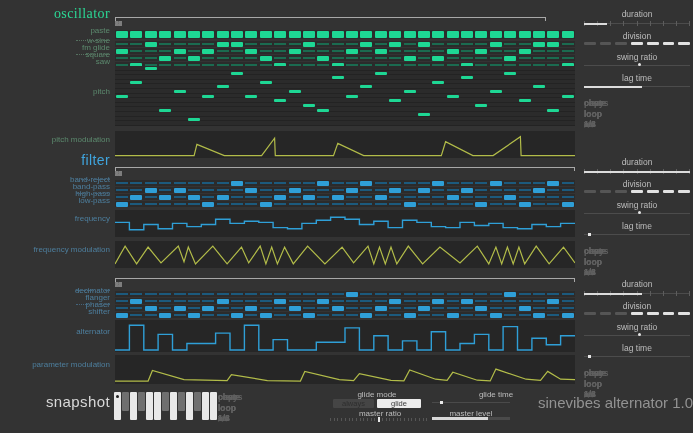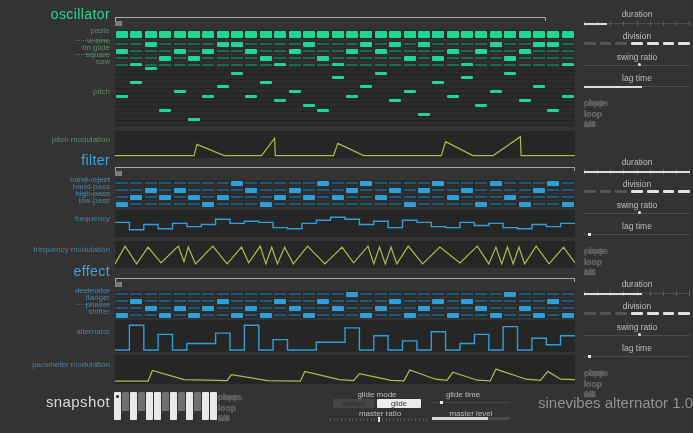--- a/index.html
+++ b/index.html
@@ -6,21 +6,21 @@
   #app{position:relative;width:693px;height:433px;background:#333333;overflow:hidden;
        font-family:"Liberation Sans",sans-serif;-webkit-font-smoothing:antialiased;}
   #app *{position:absolute;box-sizing:border-box;}
   .lbl{right:583px;width:110px;text-align:right;color:#5c8a6e;font-size:8px;line-height:8px;
        display:flex;justify-content:flex-end;align-items:center;gap:3px;left:auto;}
   .lbl span{position:static;}
   .lbl .dots{position:static;width:34px;border-bottom:1px dotted #55705f;height:1px;margin-bottom:2px;}
   .lbl.blue{color:#4d7f9e;}
   .lbl.blue .dots{border-color:#44637a;}
   .title{right:583px;width:110px;left:auto;text-align:right;font-size:14px;font-weight:300;letter-spacing:.4px;}
-  .title.green{color:#2bd795;}
+  .title.green{color:#2bd795;font-family:Liberation Serif, serif;}
   .title.blue{color:#3fa5de;}
   .nums{left:115px;width:460px;display:flex;}
   .nums i{position:static;flex:1;text-align:center;font-style:normal;font-size:6.5px;color:#7f7f7f;line-height:8px;}
   .nums i.cur{color:#e8e8e8;font-weight:bold;}
   .bracket{height:4px;border-top:1px solid #a8a8a8;}
   .bracket:before,.bracket:after{content:"";position:absolute;top:0;width:1px;height:3px;background:#a8a8a8;}
   .bracket:before{left:0;} .bracket:after{right:0;}
   .rowlane{left:115px;width:460px;height:6px;background:#2b2b2b;}
   .pitchlane{left:115px;width:460px;background:repeating-linear-gradient(180deg,#2b2b2b 0px,#2b2b2b 3.6px,#232323 3.6px,#232323 4.6px);}
   .rc-label{width:106px;text-align:center;color:#bdbdbd;font-size:8.5px;line-height:9px;left:auto;right:3px;}
@@ -31,21 +31,20 @@
   .smalllabel{color:#bdbdbd;font-size:8px;text-align:center;line-height:9px;}
   .brand{left:538px;color:#929292;font-size:15px;font-weight:300;line-height:19px;white-space:nowrap;}
 </style>
 </head>
 <body>
 
 <div id="app">
 
   <div class="title green" style="top:6px">oscillator</div>
   <div class="title blue" style="top:152px">filter</div>
-  <div class="title blue" style="top:263px">effect</div>
 
   <div class="lbl" style="top:31px">
       <span>paste</span>
     </div>
   <div class="lbl" style="top:41px">
       <span>w-sine</span>
       <span class="dots"></span>
     </div>
   <div class="lbl" style="top:48px">
       <span>fm glide</span>
@@ -930,21 +929,21 @@
       <div style="position: absolute; left: 74px; top: 1px; width: 1px; height: 3px; background: rgb(86, 86, 86);"></div>
       <div style="position: absolute; left: 77.7px; top: 1px; width: 1px; height: 3px; background: rgb(86, 86, 86);"></div>
       <div style="position: absolute; left: 81.4px; top: 1px; width: 1px; height: 3px; background: rgb(86, 86, 86);"></div>
       <div style="position: absolute; left: 85.1px; top: 1px; width: 1px; height: 3px; background: rgb(86, 86, 86);"></div>
       <div style="position: absolute; left: 88.8px; top: 1px; width: 1px; height: 3px; background: rgb(86, 86, 86);"></div>
       <div style="position: absolute; left: 92.5px; top: 1px; width: 1px; height: 3px; background: rgb(86, 86, 86);"></div>
       <div style="position: absolute; left: 96.2px; top: 1px; width: 1px; height: 3px; background: rgb(86, 86, 86);"></div>
       <div style="position: absolute; left: 48px; top: 0px; width: 2px; height: 5px; background: rgb(232, 232, 232);"></div>
     </div>
 
-  <div class="smalllabel" style="left:424px;top:390px;width:78px">glide time</div>
+  <div class="smalllabel" style="left:457px;top:390px;width:78px">glide time</div>
   <div id="glide-slider" style="left:432px;top:400px;width:78px;height:6px">
       <div style="position: absolute; left: 0px; top: 2px; width: 78px; height: 1px; background: rgb(74, 74, 74);"></div>
       <div style="position: absolute; left: 7.8px; top: 0.5px; width: 3px; height: 3px; background: rgb(232, 232, 232);"></div>
     </div>
   <div class="smalllabel" style="left:432px;top:409px;width:78px">master level</div>
   <div id="level-bar" style="left:432px;top:417px;width:78px;height:3px;background:#4a4a4a">
       <div style="position: absolute; left: 0px; top: 0px; width: 56.16px; height: 3px; background: rgb(216, 216, 216);"></div>
     </div>
 
   <div class="brand" style="top:393px">sinevibes alternator 1.0.0</div>

